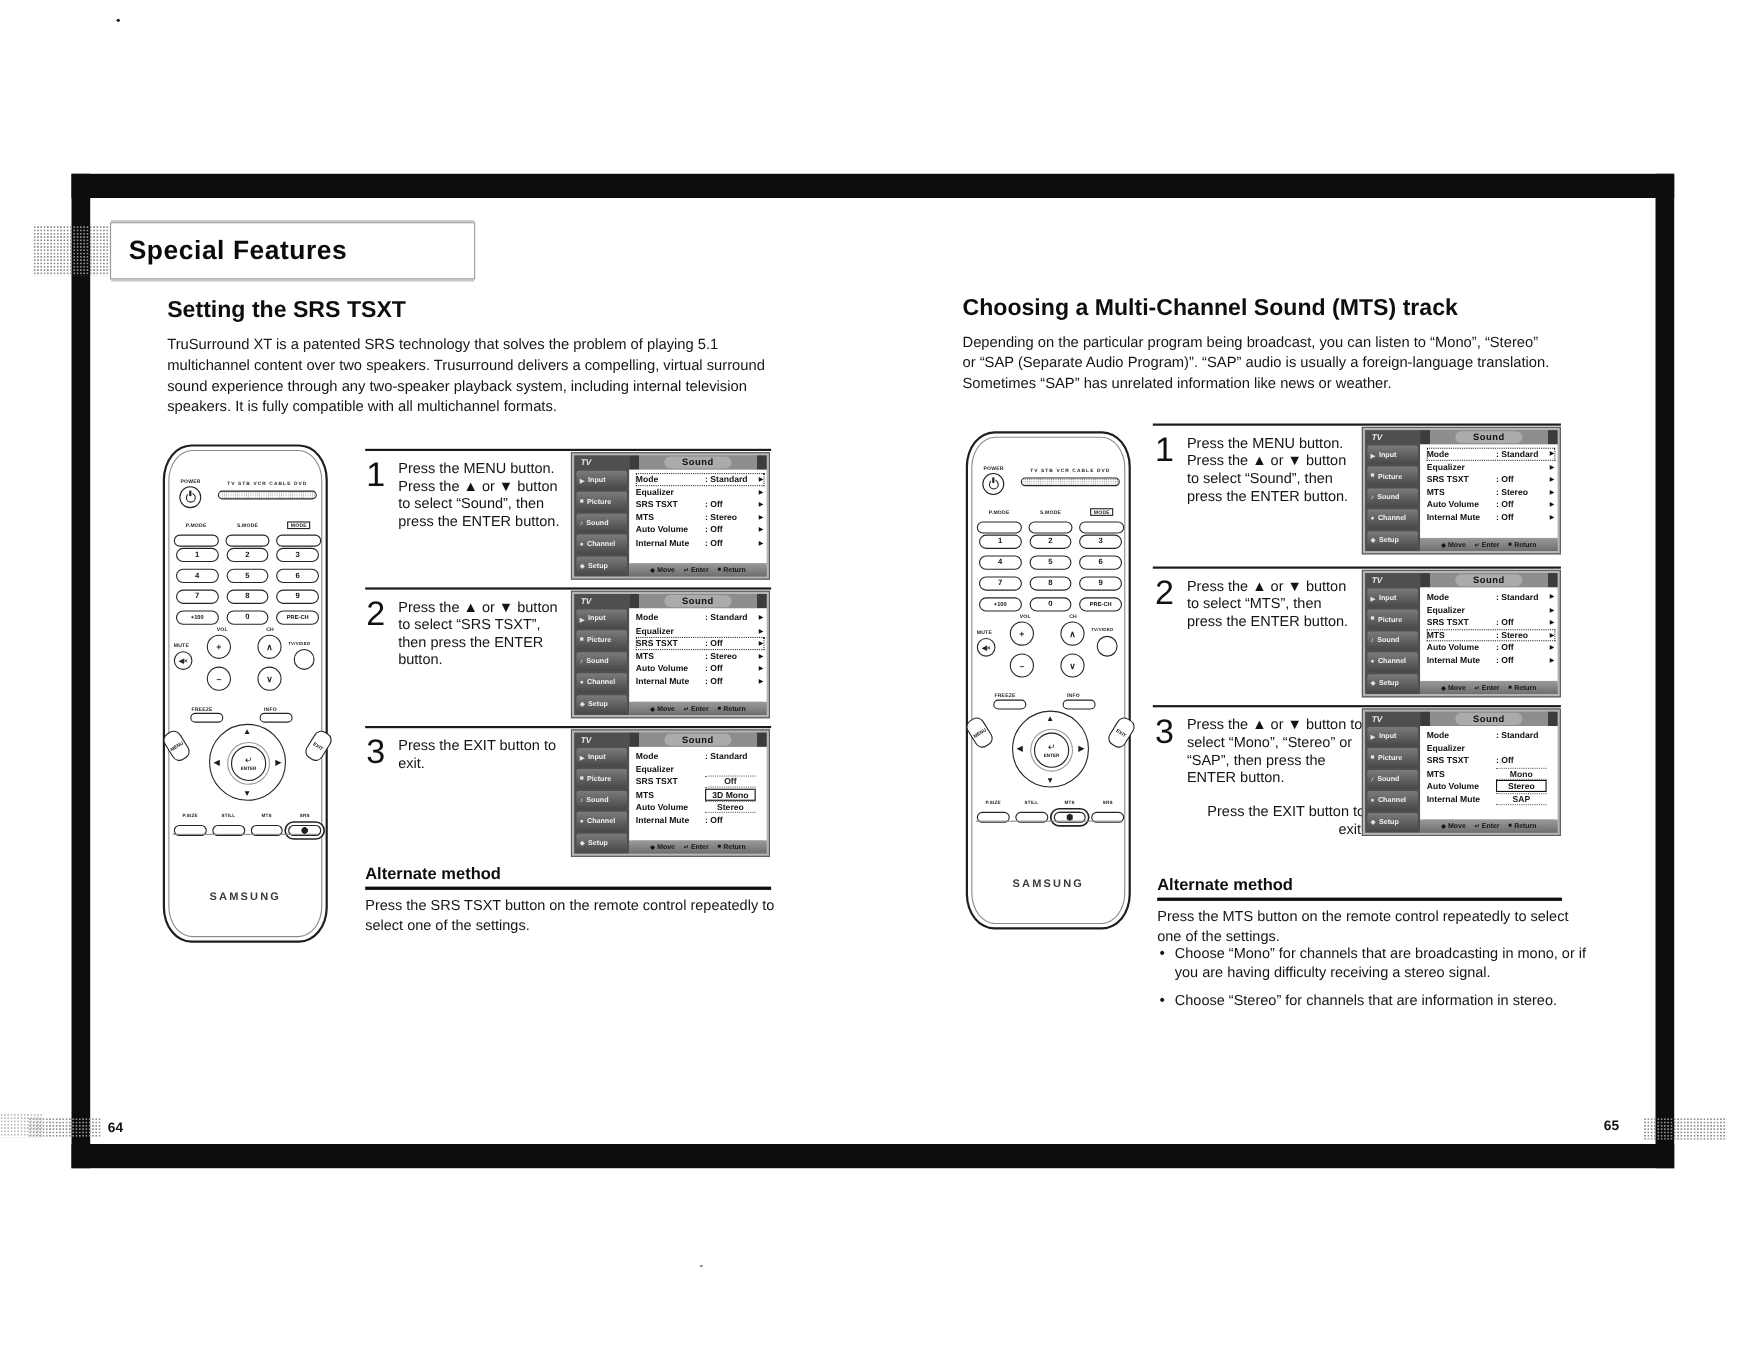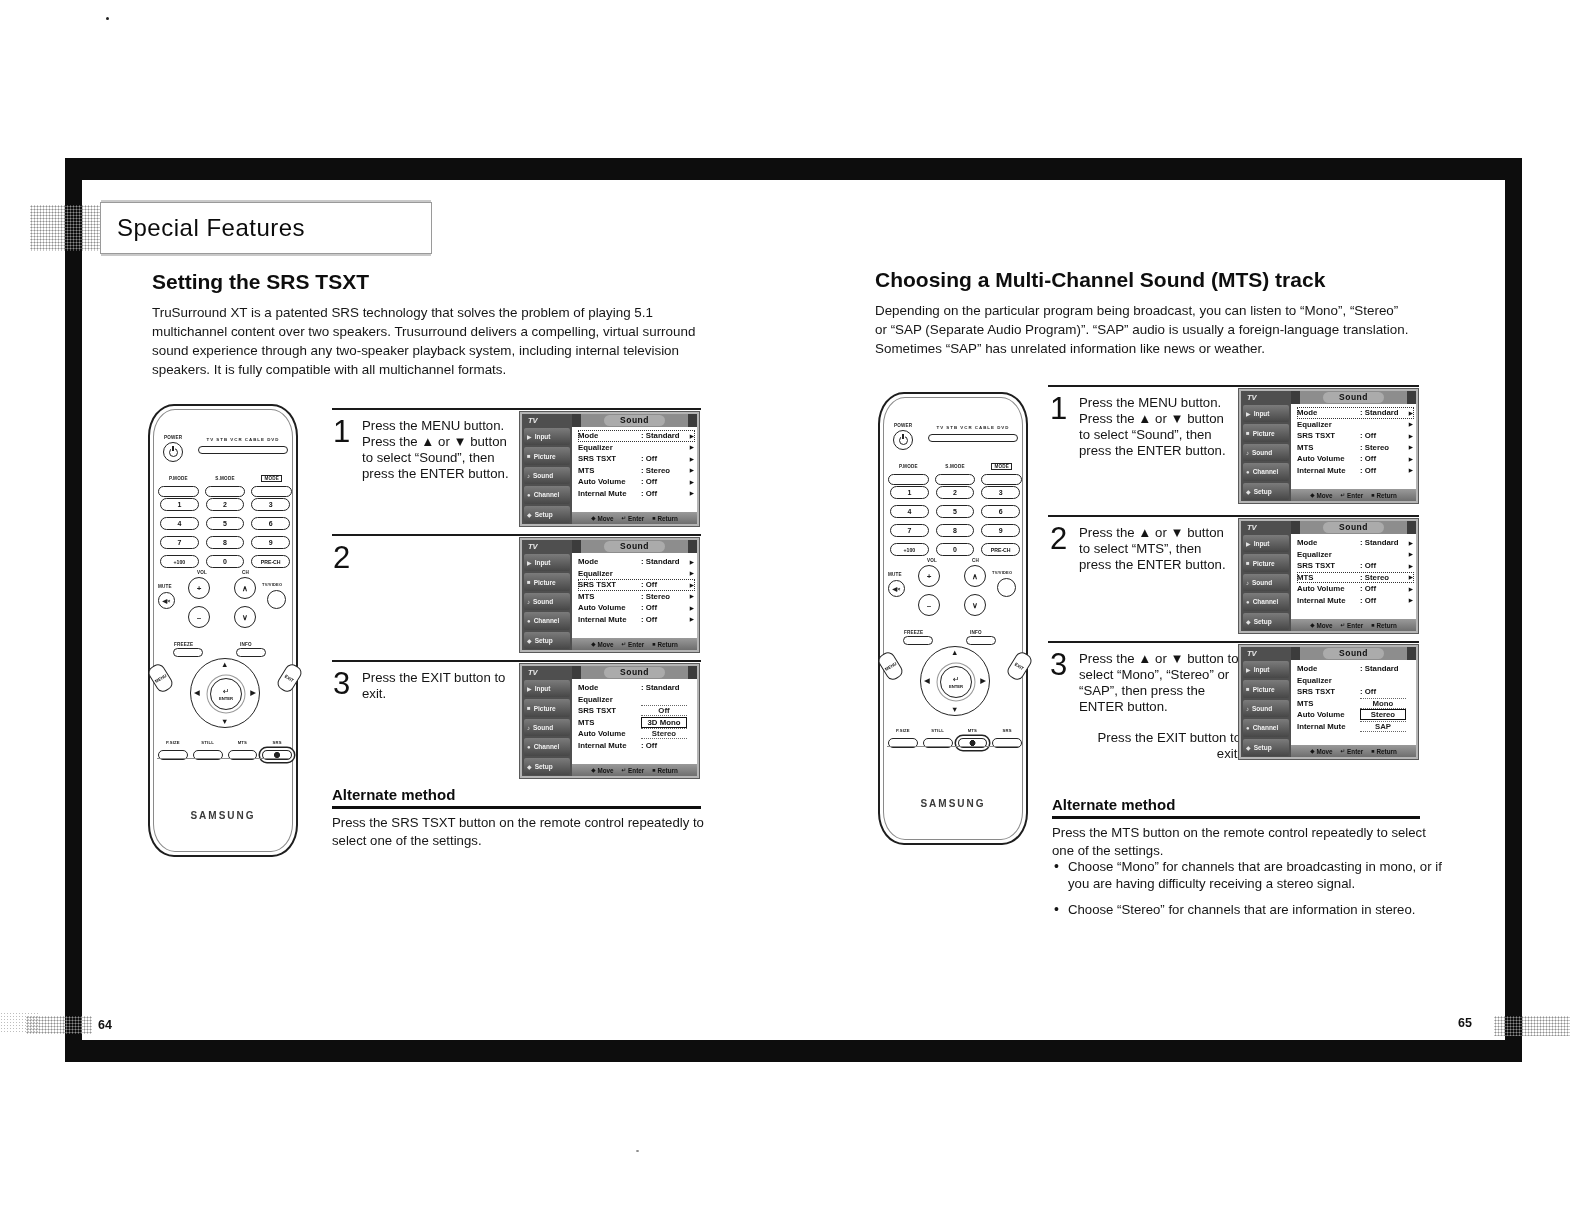--- a/index.html
+++ b/index.html
@@ -14,21 +14,21 @@
               background-size:3px 3px; }
   .halftone-light { background-image:radial-gradient(#bdbdbd 0.8px, transparent 1px);
               background-size:3px 3px; }
   .speck { position:absolute; border-radius:50%; background:#222; }
 
   
   .banner-box { position:absolute; left:100px; top:202px; width:332px; height:52px;
                 background:#fff; border:1px solid #9a9a9a;
                 box-shadow:0 -3px 0 -1px #c9c9c9, 0 3px 0 -1px #c9c9c9;
                 display:flex; align-items:center; padding-left:16px; }
-  .banner-title { font-size:24px; font-weight:normal; letter-spacing:0.5px; color:#0b0b0b; }
+  .banner-title { font-size:24px; font-weight:bold; letter-spacing:0.5px; color:#0b0b0b; }
 
   
   .sec-title { position:absolute; font-size:21px; font-weight:bold; color:#0e0e0e; }
   .intro { position:absolute; font-size:13.4px; line-height:1.42; color:#161616; }
   .step-rule { position:absolute; height:2px; background:#1a1a1a; }
   .step-num { position:absolute; font-size:31px; font-weight:400; color:#111;
               font-family:"Liberation Sans", sans-serif; }
   .step-text { position:absolute; font-size:13.2px; line-height:1.22; color:#141414; }
   .step-text p { white-space:pre-line; }
   .step-text p + p { margin-top:15px;text-align:right; }
@@ -326,20 +326,23 @@
               <span class="tv-ficon">■</span>
               <span>Return</span>
             </span>
       </div>
     </div>
   </div>
 </div>
 
   <div class="step-rule" style="left:332px;top:534px;width:369px"></div>
   <div class="step-num" style="left:333px;top:540px">2</div>
+  <div class="step-text" style="left:362px;top:544px;width:152px">
+    <p>Press the ▲ or ▼ button to select “SRS TSXT”, then press the ENTER button.</p>
+  </div>
   <div class="screen-slot" style="left:519px;top:537px">
   <div class="tvscreen">
     <div class="tv-side">
       <div class="tv-corner">TV</div>
       <div class="tv-side-item">
         <span class="tv-side-icon">▶</span>
         <span class="tv-side-label">Input</span>
       </div>
       <div class="tv-side-item">
         <span class="tv-side-icon">■</span>

